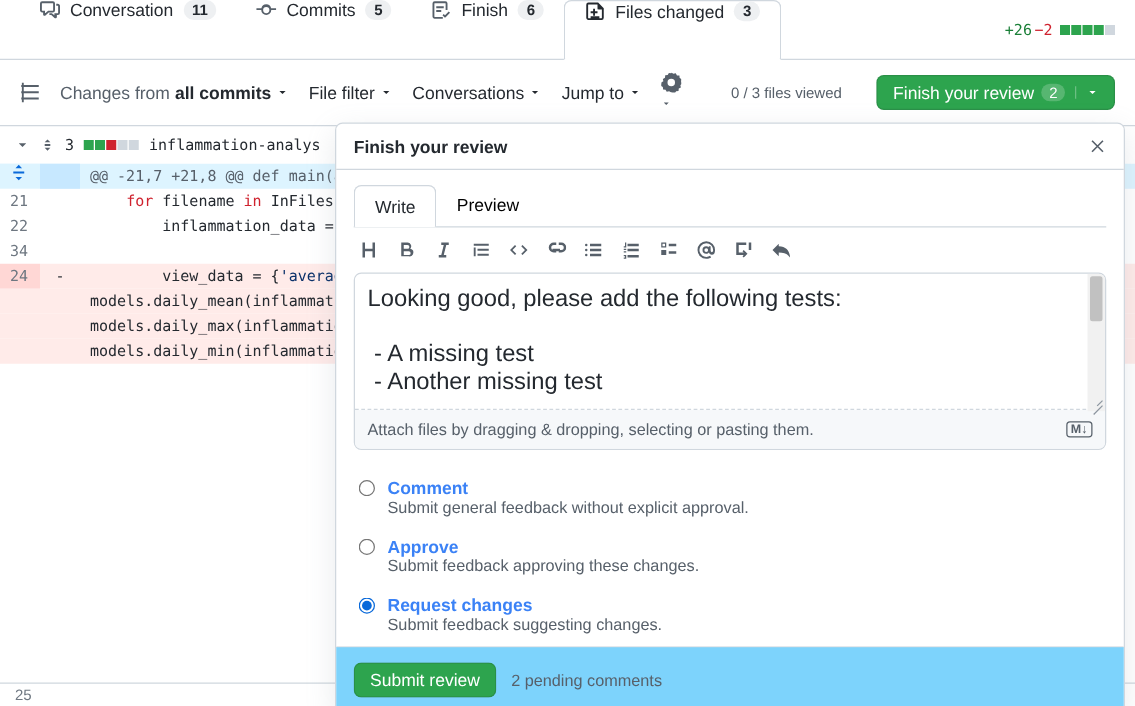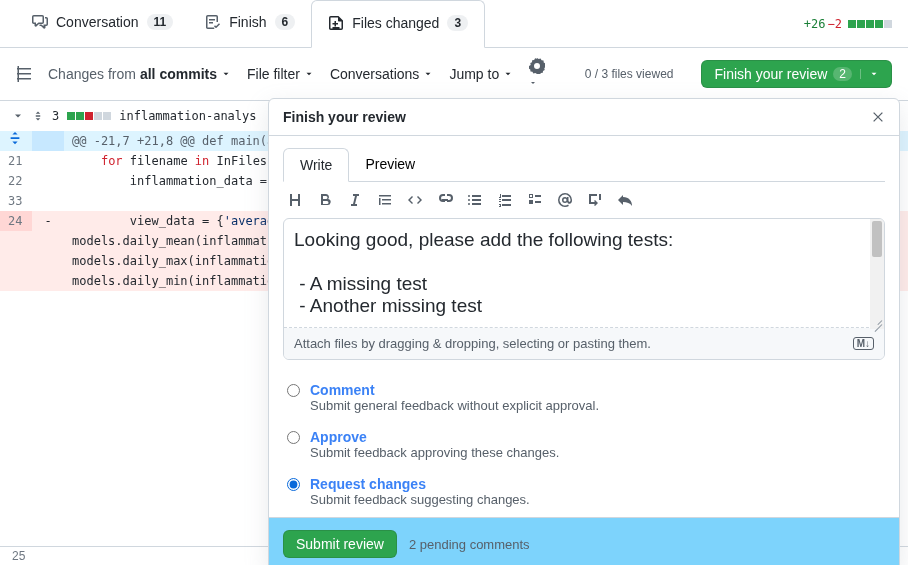--- a/index.html
+++ b/index.html
@@ -1,20 +1,20 @@
 <!DOCTYPE html>
 <html><head>
 <meta charset="utf-8">
 <style>
 * { box-sizing: border-box; margin: 0; padding: 0; }
 body { font-family: -apple-system, BlinkMacSystemFont, "Segoe UI", Helvetica, Arial, sans-serif; font-size: 14px; color: #24292f; background: #fff; }
 .page { width: 908px; height: 565px; position: relative; overflow: hidden; }
 
 .tabs { display: flex; align-items: center; border-bottom: 1px solid #d0d7de; padding: 0 16px; height: 48px; }
-.tab { display: flex; align-items: flex-end; gap: 8px; padding: 16px 16px; height: 48px; color: #24292f; cursor: pointer; border-bottom: 2px solid transparent; }
+.tab { display: flex; align-items: flex-start; gap: 8px; padding: 0 16px; height: 48px; color: #24292f; cursor: pointer; border-bottom: 2px solid transparent; }
 .tab.selected { border: 1px solid #d0d7de; border-bottom: 1px solid #fff; border-radius: 6px 6px 0 0; background: #fff; margin-bottom: -1px; }
 .tab .icon { color: #57606a; }
 .tab.selected .icon { color: #24292f; }
 .counter { background: #eef0f2; color: #24292f; border-radius: 10px; padding: 1px 7px; font-size: 12px; font-weight: 700; min-width: 20px; text-align: center; }
 .diffstat-right { margin-left: auto; display: flex; align-items: center; gap: 2px; font-family: ui-monospace, SFMono-Regular, Consolas, monospace; font-size: 12px; }
 .add { color: #1a7f37; }
 .del { color: #cf222e; }
 .diffsquares { display: flex; gap: 1px; margin-left: 4px; }
 .sq { width: 8px; height: 8px; background: #2da44e; }
 .sq.grey { background: #d0d7de; }
@@ -95,20 +95,29 @@
       <svg width="16" height="16" viewBox="0 0 16 16" fill="currentColor">
             <path d="M1.5 2.75a.25.25 0 01.25-.25h8.5a.25.25 0 01.25.25v5.5a.25.25 0 01-.25.25H6.5l-2.1 1.8a.25.25 0 01-.4-.19V8.5H1.75a.25.25 0 01-.25-.25v-5.5zM1.75 1A1.75 1.75 0 000 2.75v5.5C0 9.22.78 10 1.75 10H2.5v1.54c0 .97 1.12 1.5 1.88.89L7 10h3.25A1.75 1.75 0 0012 8.25v-5.5A1.75 1.75 0 0010.25 1h-8.5zM14.5 4.75a.25.25 0 00-.25-.25H13V3h1.25C15.22 3 16 3.78 16 4.75v5.5A1.75 1.75 0 0114.25 12H13.5v1.54c0 .97-1.12 1.5-1.88.89L9 12H7.5v-1.5H9.5l2 1.71V10.5h2.75a.25.25 0 00.25-.25v-5.5z"></path>
           </svg>
     </span>
     <span>Conversation</span>
     <span class="counter">11</span>
   </div>
   <div class="tab">
     <span class="icon">
       <svg width="16" height="16" viewBox="0 0 16 16" fill="currentColor">
+            <path d="M10.5 8a2.5 2.5 0 11-5 0 2.5 2.5 0 015 0zM0 8h4a4 4 0 008 0h4v-1.5h-4.1a4 4 0 00-7.8 0H0V8z"></path>
+          </svg>
+    </span>
+    <span>Commits</span>
+    <span class="counter">5</span>
+  </div>
+  <div class="tab">
+    <span class="icon">
+      <svg width="16" height="16" viewBox="0 0 16 16" fill="currentColor">
             <path d="M2.75 1A1.75 1.75 0 001 2.75v10.5C1 14.22 1.78 15 2.75 15h6.5v-1.5h-6.5a.25.25 0 01-.25-.25V2.75a.25.25 0 01.25-.25h8.5a.25.25 0 01.25.25V8H13V2.75A1.75 1.75 0 0011.25 1h-8.5zM4 5h6v1.5H4V5zm0 3h4v1.5H4V8zm11.03 2.22l-3.5 3.5a.75.75 0 01-1.06 0l-1.5-1.5 1.06-1.06.97.97 2.97-2.97 1.06 1.06z"></path>
           </svg>
     </span>
     <span>Finish</span>
     <span class="counter">6</span>
   </div>
   <div class="tab selected">
     <span class="icon">
       <svg width="16" height="16" viewBox="0 0 16 16" fill="currentColor">
             <path d="M2.75 1A1.75 1.75 0 001 2.75v10.5C1 14.22 1.78 15 2.75 15h10.5A1.75 1.75 0 0015 13.25V5.5L10.5 1H2.75zM2.5 2.75a.25.25 0 01.25-.25H10v3.25c0 .41.34.75.75.75H13.5v6.75a.25.25 0 01-.25.25H2.75a.25.25 0 01-.25-.25V2.75zM8 6v2h2v1.5H8v2H6.5v-2h-2V8h2V6H8zm-3.5 6h7V13.5h-7V12z"></path>
@@ -218,21 +227,21 @@
     <td class="gut">21</td>
     <td class="sign"></td>
     <td class="content"><span>    </span><span class="kw">for</span><span> filename </span><span class="kw">in</span><span> InFiles:</span></td>
   </tr>
   <tr class="ctx">
     <td class="gut">22</td>
     <td class="sign"></td>
     <td class="content">        inflammation_data = m</td>
   </tr>
   <tr class="ctx">
-    <td class="gut">33</td>
+    <td class="gut">34</td>
     <td class="sign"></td>
     <td class="content"></td>
   </tr>
   <tr class="rm">
     <td class="gut">24</td>
     <td class="sign">-</td>
     <td class="content"><span>        view_data = {</span><span class="str">'average</span></td>
   </tr>
   <tr class="rm cont">
     <td class="gut"></td>

